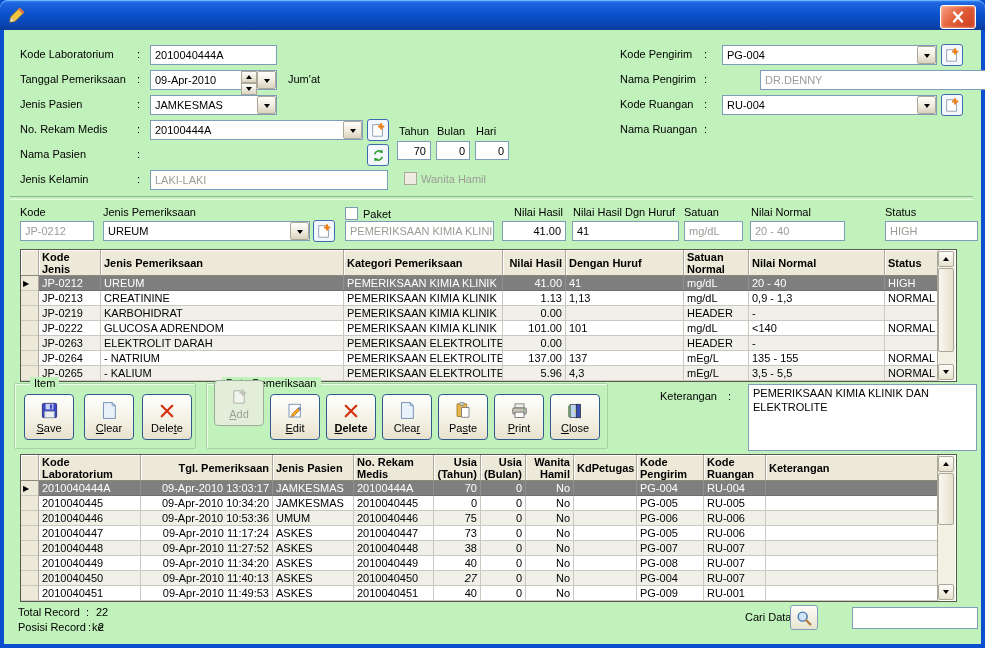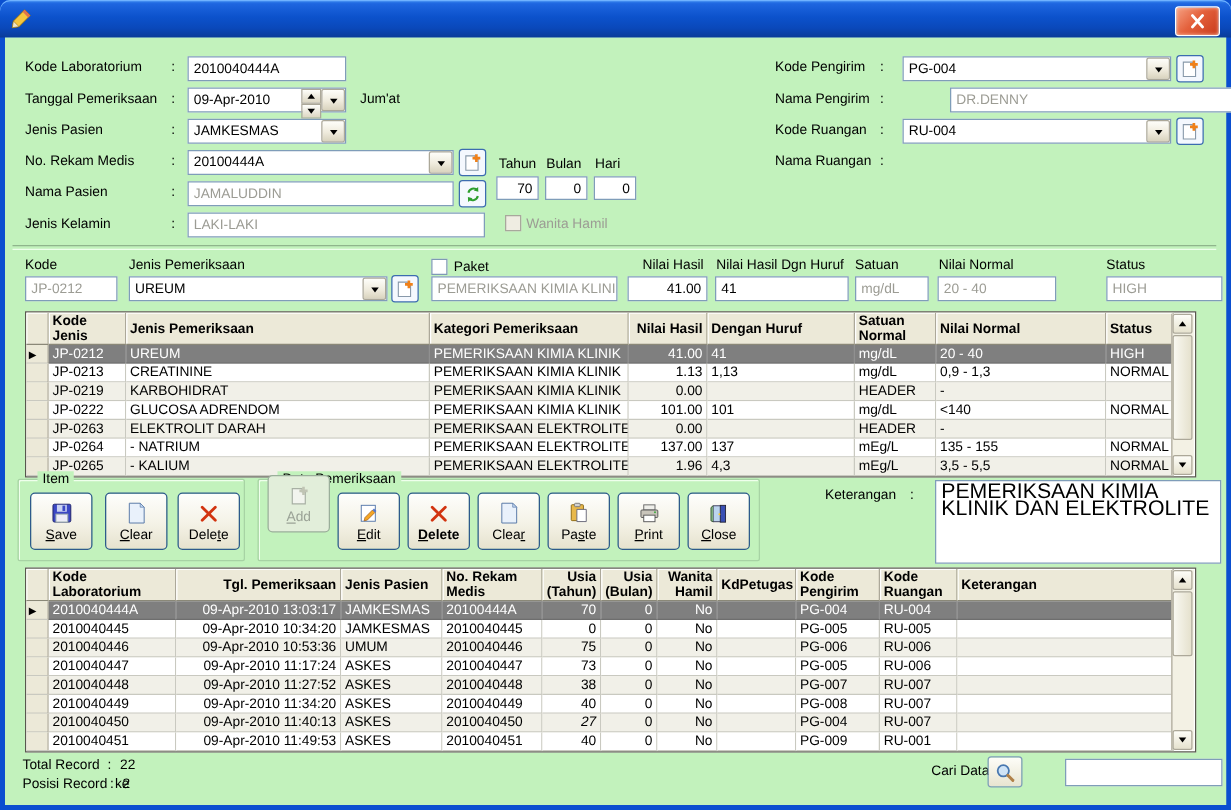--- a/index.html
+++ b/index.html
@@ -59,21 +59,21 @@
   
   .groupbox{position:absolute;border:1px solid #A7D3A4;box-shadow:inset 1px 1px 0 #EFFFEC;border-radius:2px;}
   .grouplabel{position:absolute;font-size:11px;background:#C2F2BC;padding:0 4px;}
   .cmd{position:absolute;width:50px;height:46px;border:1px solid #2E5A8C;border-radius:4px;box-sizing:border-box;
       background:linear-gradient(180deg,#FEFEFC 0%,#F4F2E6 55%,#E6E2CE 100%);
       display:flex;flex-direction:column;align-items:center;justify-content:center;font-size:11px;color:#000;}
   .cmd .ic{height:20px;display:flex;align-items:center;justify-content:center;margin-bottom:1px;}
   .cmd.disabled{background:#E2EEDA;border-color:#9AAE9A;color:#9AA296;}
   .cmd.bold{font-weight:bold;}
   .keterangan-box{position:absolute;background:#FFF;border:1px solid #7F9DB9;box-sizing:border-box;
-      font-size:17px;line-height:14px;padding:1px 4px;color:#000;}
+      font-size:11px;line-height:14px;padding:1px 4px;color:#000;}
   .status-text{position:absolute;font-size:11px;color:#000;white-space:pre;}
 </style>
 </head>
 <body>
 
 <div id="window">
 
   <div class="titlebar">
     <span class="title-icon">
       <svg width="18" height="18" viewBox="0 0 20 20">
@@ -140,21 +140,20 @@
 
   <span class="lbl" style="left:399px;top:125px">Tahun</span>
   <span class="lbl" style="left:437px;top:125px">Bulan</span>
   <span class="lbl" style="left:476px;top:125px">Hari</span>
   <div class="tb num" style="left:397px;top:141px;width:34px;height:19px">70</div>
   <div class="tb num" style="left:436px;top:141px;width:34px;height:19px">0</div>
   <div class="tb num" style="left:475px;top:141px;width:34px;height:19px">0</div>
 
   <span class="lbl" style="left:20px;top:148px">Nama Pasien</span>
   <span class="colon" style="left:137px;top:148px">:</span>
-  <div class="tb gray" style="left:150px;top:145px;width:213px">JAMALUDDIN</div>
   <div class="mini-btn" style="left:367px;top:144px">
     <svg width="15" height="15" viewBox="0 0 18 18">
       <path d="M4.5 7.5 a5 5 0 0 1 8.6-2.4" fill="none" stroke="#2E9E2E" stroke-width="2"></path>
       <path d="M13.8 1.8 L14 6.4 L9.6 5.2 Z" fill="#2E9E2E"></path>
       <path d="M13.5 10.5 a5 5 0 0 1 -8.6 2.4" fill="none" stroke="#2E9E2E" stroke-width="2"></path>
       <path d="M4.2 16.2 L4 11.6 L8.4 12.8 Z" fill="#2E9E2E"></path>
     </svg>
   </div>
 
   <span class="lbl" style="left:20px;top:173px">Jenis Kelamin</span>
@@ -328,21 +327,21 @@
         <div class="g-cell" style="width: 118px;">137</div>
         <div class="g-cell" style="width: 65px;">mEg/L</div>
         <div class="g-cell" style="width: 136px;">135 - 155</div>
         <div class="g-cell" style="width: 54px;">NORMAL</div>
       </div>
       <div class="g-row shade">
         <div class="g-cell g-ind" style="width: 18px;"></div>
         <div class="g-cell" style="width: 62px;">JP-0265</div>
         <div class="g-cell" style="width: 243px;">- KALIUM</div>
         <div class="g-cell" style="width: 159px;">PEMERIKSAAN ELEKTROLITE</div>
-        <div class="g-cell r" style="width: 63px;">1.96</div>
+        <div class="g-cell r" style="width: 63px;">5.96</div>
         <div class="g-cell" style="width: 118px;">4,3</div>
         <div class="g-cell" style="width: 65px;">mEg/L</div>
         <div class="g-cell" style="width: 136px;">3,5 - 5,5</div>
         <div class="g-cell" style="width: 54px;">NORMAL</div>
       </div>
     </div>
 
   <div class="groupbox" style="left:14px;top:383px;width:180px;height:64px"></div>
   <span class="grouplabel" style="left:30px;top:377px">Item</span>
 

